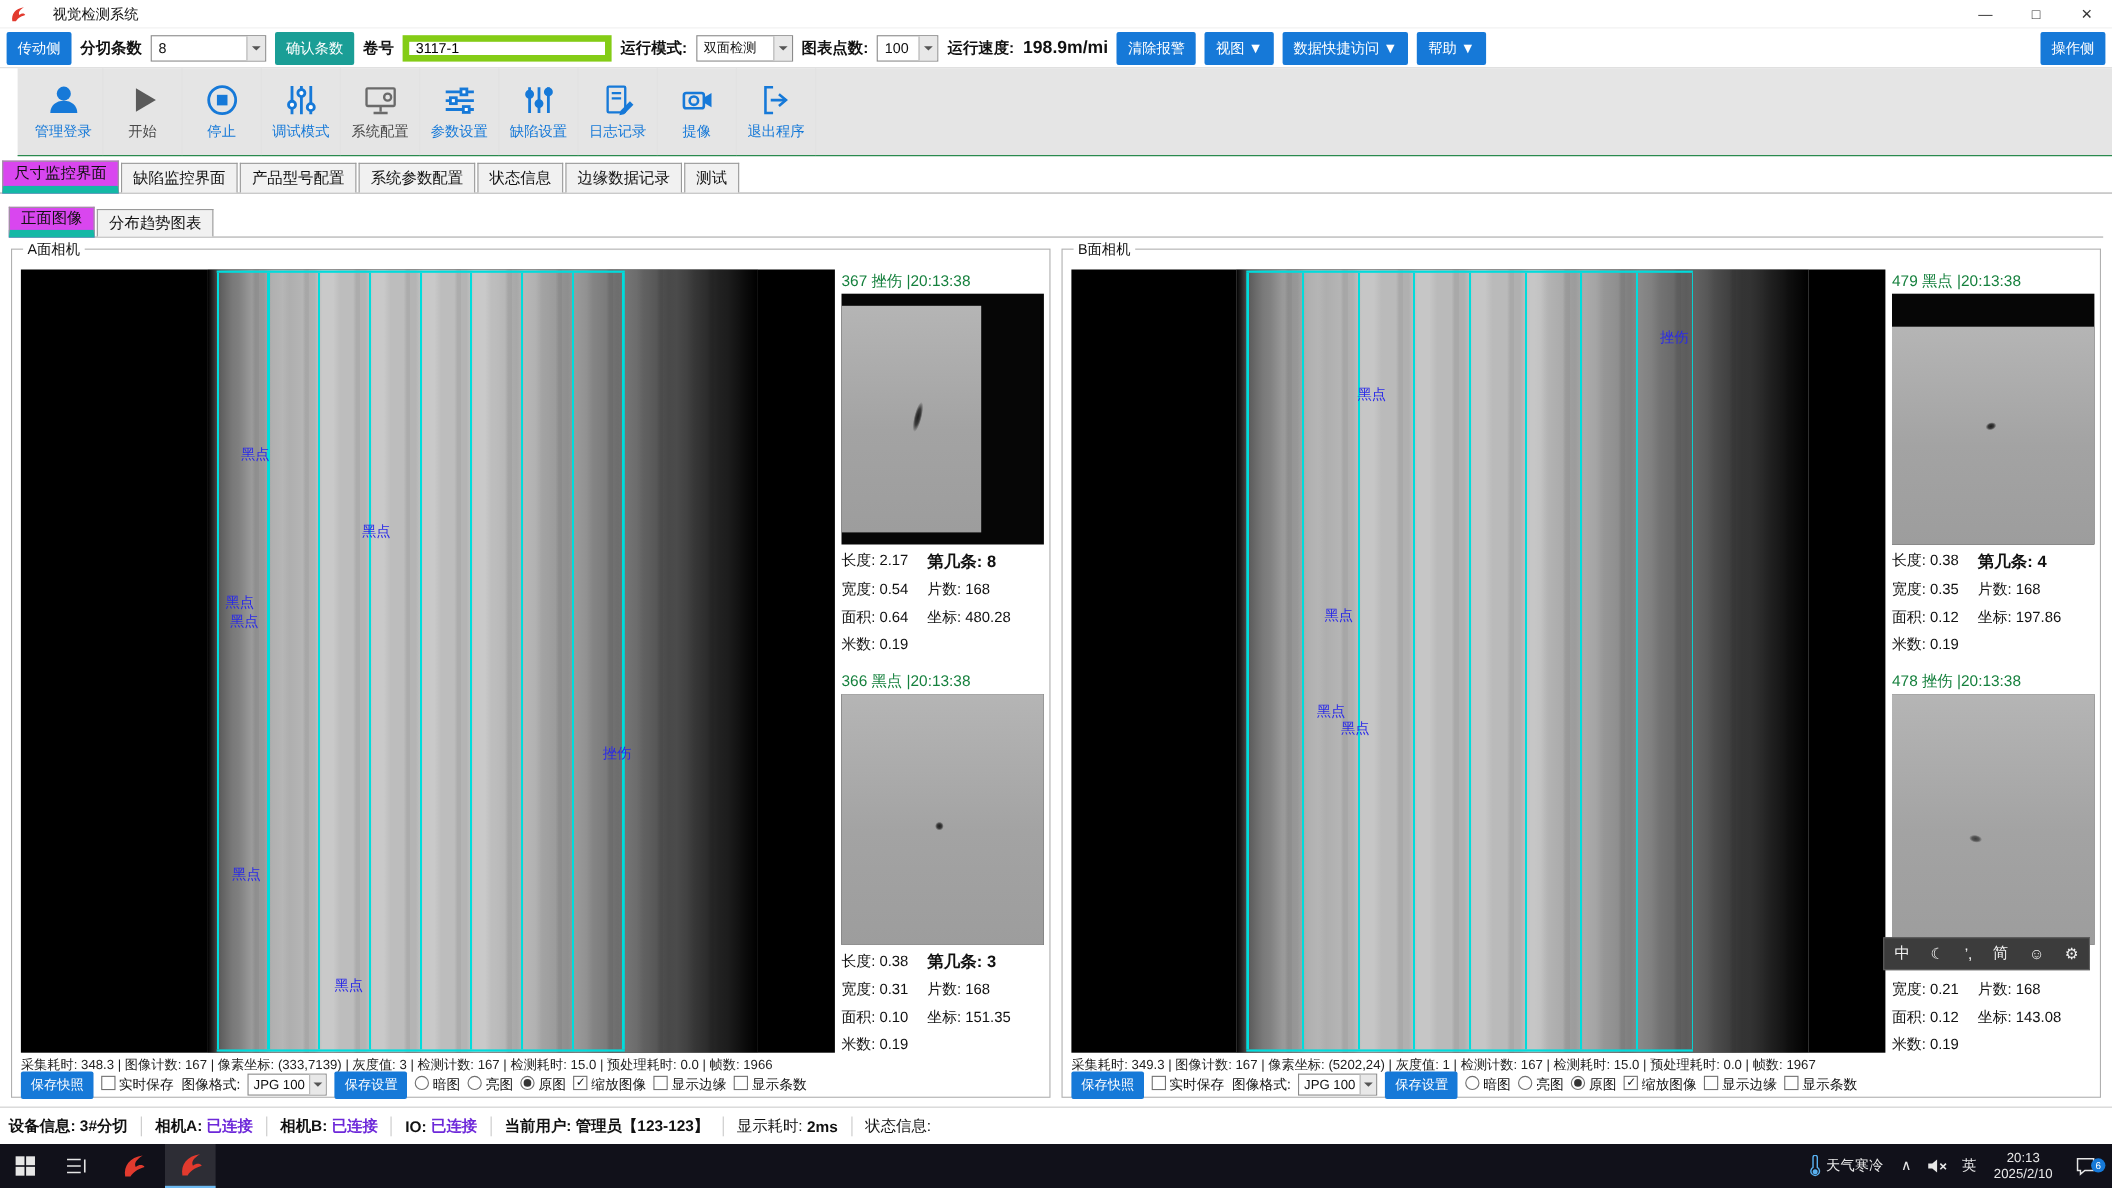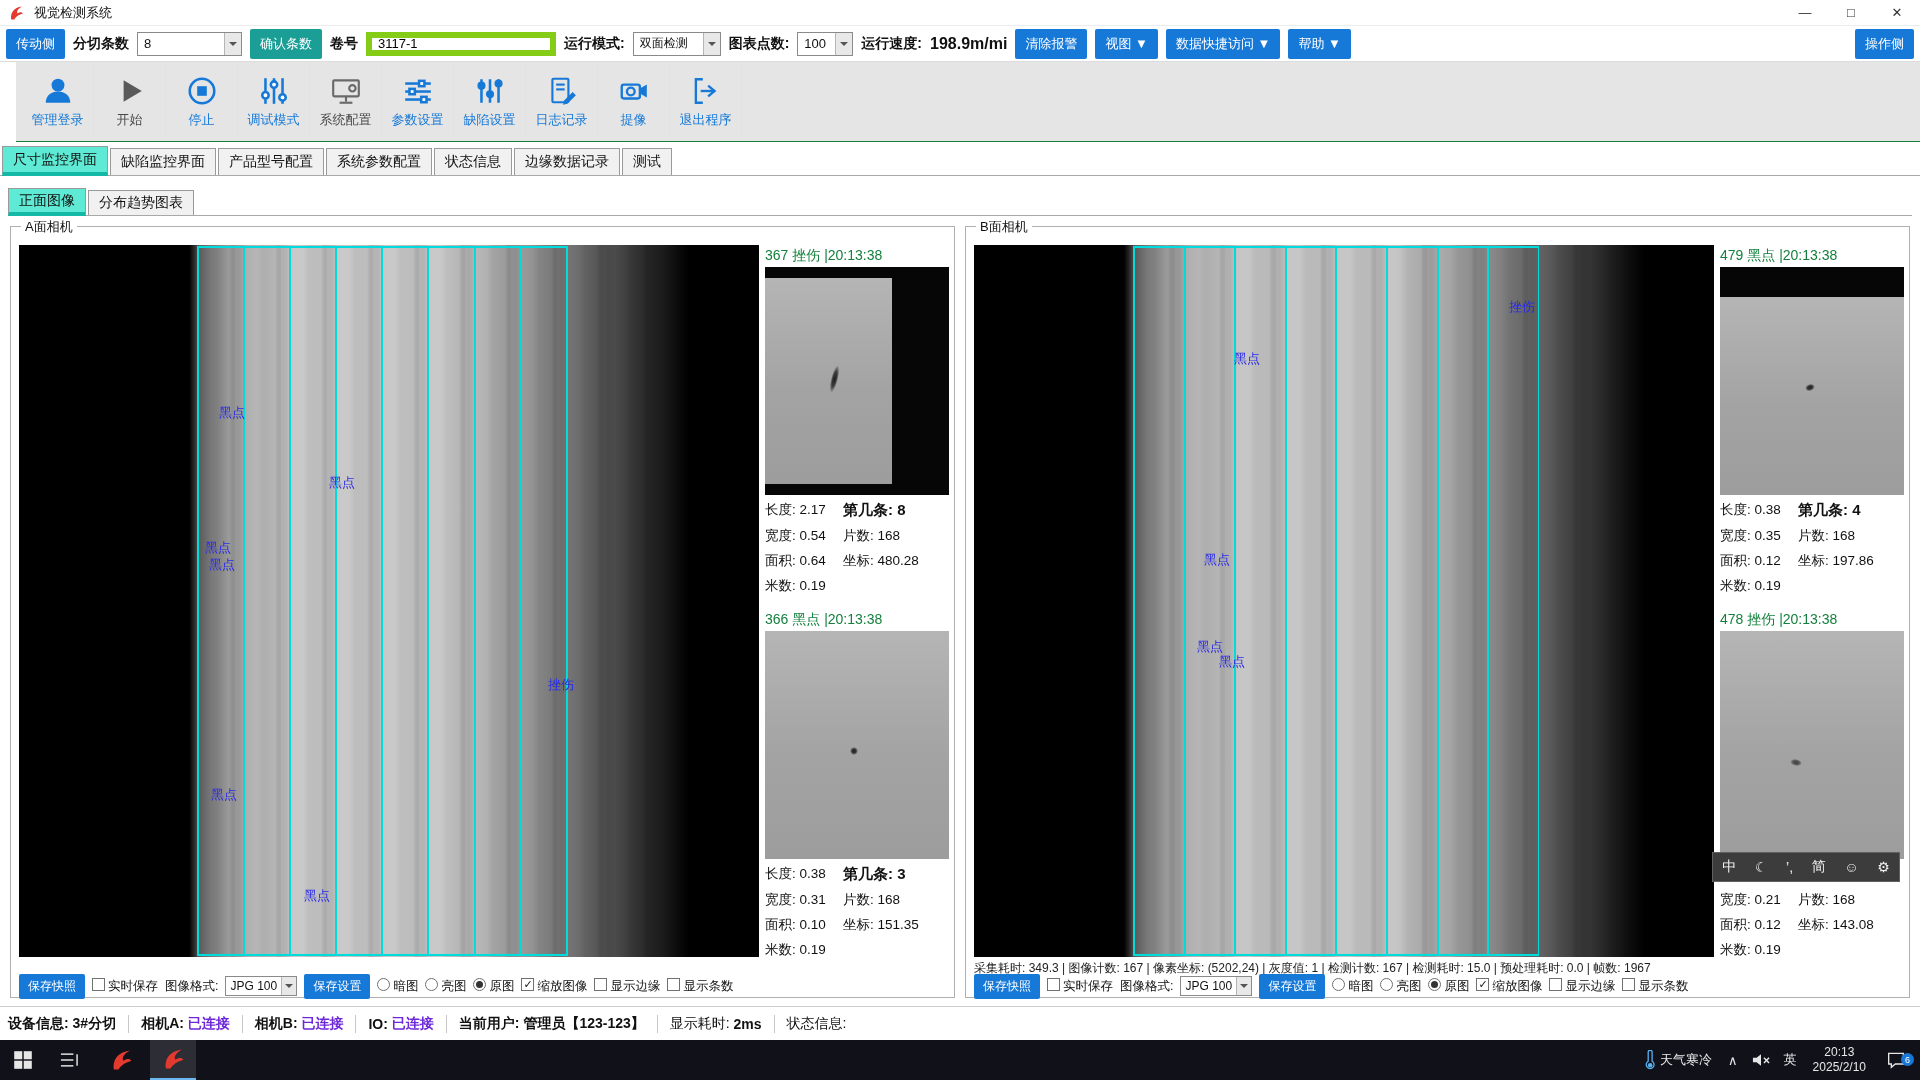--- a/index.html
+++ b/index.html
@@ -2,21 +2,21 @@
 <html><head>
 <meta charset="utf-8">
 <style>
 *{margin:0;padding:0;box-sizing:border-box}
 html,body{background:#555}
 body{font-family:"Liberation Sans","DejaVu Sans",sans-serif}
 #app{position:relative;width:1920px;height:1080px;background:#fff;overflow:hidden;color:#111;font-size:14px}
 
 
 #titlebar{position:absolute;left:0;top:0;width:100%;height:26px;background:#fff;border-bottom:1px solid #ececec;display:flex;align-items:center;padding-left:8px}
-#titlebar .t{font-size:13px;margin-left:10px}
+#titlebar .t{font-size:13px;margin-left:24px}
 .winbtns{margin-left:auto;display:flex;height:100%}
 .winbtn{width:46px;display:flex;align-items:center;justify-content:center;font-size:13px;color:#333}
 
 
 #toolbar{position:absolute;left:0;top:26px;width:100%;height:36px;display:flex;align-items:center;gap:8px;padding:0 6px;border-bottom:1px solid #ddd;background:#fff;white-space:nowrap}
 .bbtn{background:#1679d8;color:#fff;border:none;border-radius:2px;font-size:13px;padding:6px 10px;font-family:inherit;white-space:nowrap}
 .bbtn.teal{background:#1a9e96}
 .bbtn.sm{font-size:12px;padding:4px 9px}
 .lblb{font-weight:bold;font-size:14px}
 .speed{font-weight:bold;font-size:16px}
@@ -29,21 +29,21 @@
 
 #icontoolbar{position:absolute;left:16px;top:62px;width:100%;height:80px;background:#e5e5e5;border-bottom:1px solid #15803d;display:flex;padding-left:6px}
 .icell{width:72px;display:flex;flex-direction:column;align-items:center;justify-content:center;gap:4px;border-right:1px solid #e2e2e2;padding:5px 0}
 .icell svg{width:32px;height:32px}
 .ilabel{font-size:13px;color:#1679d8}
 .ilabel.gray{color:#4a4a4a}
 
 
 #tabs{position:absolute;left:0;top:146px;width:100%;height:30px;display:flex;align-items:flex-end;padding-left:2px;border-bottom:1px solid #a8a8a8}
 .tab{font-size:14px;padding:0 10px;height:27px;display:flex;align-items:center;border:1px solid #9a9a9a;border-bottom:none;background:#f1f1f1;margin-right:2px}
-.tab.active{background:#5eead4;height:30px;margin-bottom:-1px;border-bottom:4px solid #14b8a6}
+.tab.active{background:#d946ef;height:30px;margin-bottom:-1px;border-bottom:7px solid #14b8a6}
 #subtabs{position:absolute;left:8px;top:188px;width:1904px;height:28px;display:flex;align-items:flex-end;border-bottom:1px solid #a8a8a8}
 #subtabs .tab{height:25px}
 #subtabs .tab.active{height:28px}
 
 
 .group{position:absolute;border:1px solid #b0b0b0;background:#fff}
 .gtitle{position:absolute;top:-9px;left:10px;background:#fff;padding:0 4px;font-size:13px}
 .cam{position:absolute;left:8px;top:18px;width:740px;height:712px;background:#000;overflow:hidden}
 .tex{position:absolute;top:0;bottom:0}
 .texA{background:repeating-linear-gradient(90deg,#b4b4b4 0 5px,#c9c9c9 12px 22px,#bdbdbd 28px 40px,#acacac 43px 46px)}
@@ -298,20 +298,21 @@
           <span>宽度: 0.31</span>
           <span>片数: 168</span>
           <span>面积: 0.10</span>
           <span>坐标: 151.35</span>
           <span>米数: 0.19</span>
           <span></span>
         </div>
       </div>
     </div>
 
+    <div class="panel-status">采集耗时: 348.3 | 图像计数: 167 | 像素坐标: (333,7139) | 灰度值: 3 | 检测计数: 167 | 检测耗时: 15.0 | 预处理耗时: 0.0 | 帧数: 1966</div>
 
     <div class="panel-ctrl">
       <button class="bbtn sm">保存快照</button>
       <label class="ck">
           <span class="cb"></span>
           <span>实时保存</span>
         </label>
       <span>图像格式:</span>
       <span class="combo sm" style="width:72px">
           <span class="combo-text">JPG 100</span>

